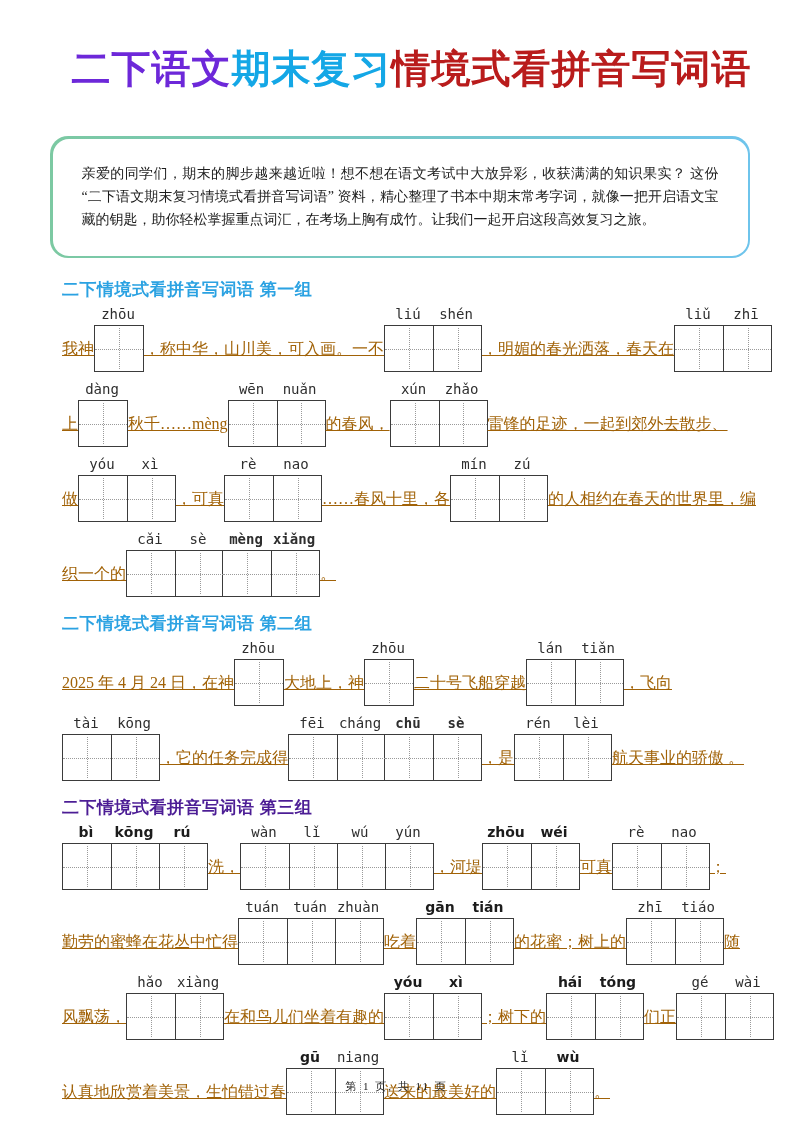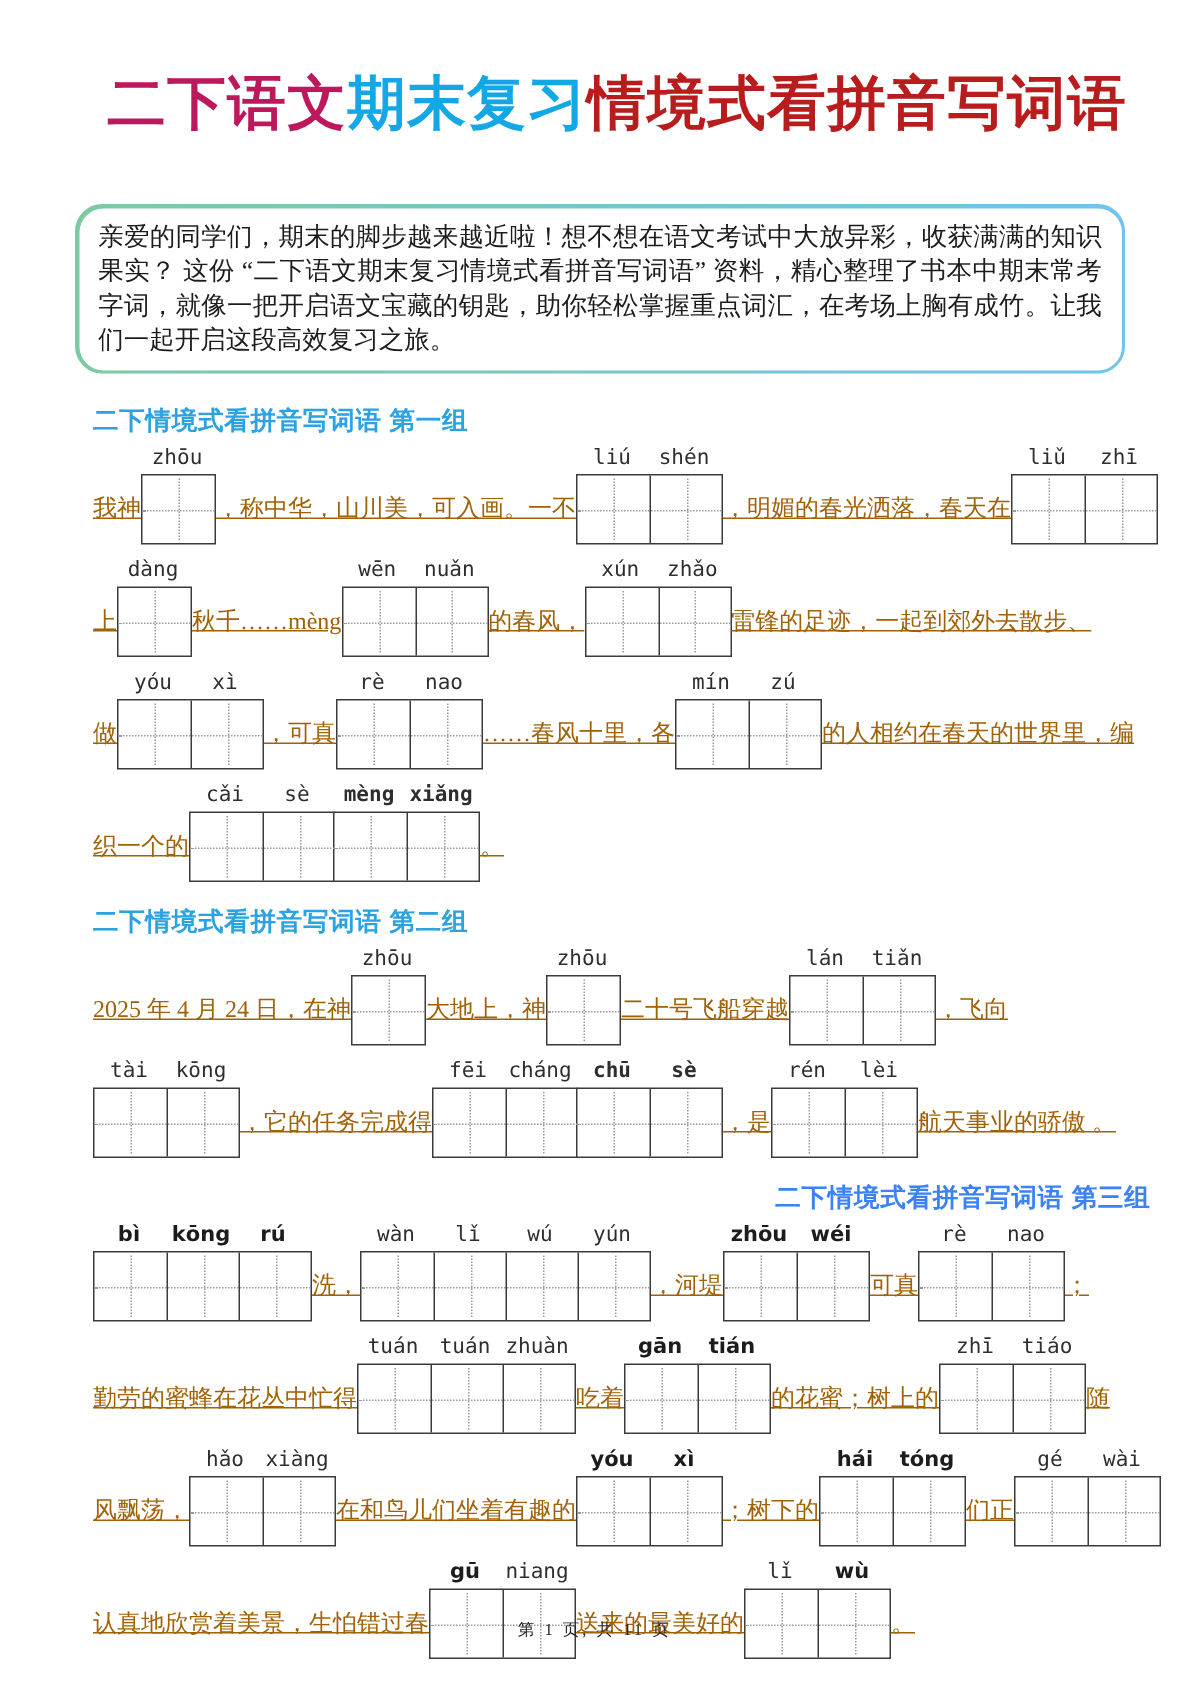--- a/index.html
+++ b/index.html
@@ -25,21 +25,21 @@
   .intro-border{
     margin:40px 0 0 -6px;width:700px;box-sizing:border-box;
     background:linear-gradient(90deg,#7cc9a2,#6ec4ec);
     border-radius:18px;padding:2.5px;
   }
   .intro-inner{
     background:#ffffff;border-radius:16px;box-sizing:border-box;
     padding:7px 13px 9px 13px;
   }
   .intro-text{
-    margin:0;font-size:17px;line-height:23px;color:#1c1c1c;
+    margin:16px;font-size:14px;line-height:23px;color:#1c1c1c;
     font-family:"Liberation Serif", serif;text-align:justify;
   }
 
   
   #worksheet{margin-top:20px;}
   .section-header{
     color:#2ba2e2;font-weight:bold;font-size:17px;margin:14px 0 4px 6px;
     font-family:"Liberation Sans", sans-serif;letter-spacing:0.5px;white-space:nowrap;
   }
   .ws-line{
@@ -76,21 +76,21 @@
     position:absolute;left:0;bottom:28px;width:100%;text-align:center;
     font-size:11px;color:#222;font-family:"Liberation Serif", serif;letter-spacing:2px;
   }
 </style>
 </head>
 <body>
 
 <div class="page">
 
   <h1 class="title">
-    <span class="t1" style="color: #be185d;">二下语文</span><span class="t2" style="color: rgb(20, 167, 230);">期末复习</span><span class="t3" style="color: #b91c1c;">情境式看拼音写词语</span>
+    <span class="t1" style="color: #6d28d9;">二下语文</span><span class="t2" style="color: rgb(20, 167, 230);">期末复习</span><span class="t3" style="color: #b91c1c;">情境式看拼音写词语</span>
   </h1>
 
   <div class="intro-border">
     <div class="intro-inner">
       <p class="intro-text">亲爱的同学们，期末的脚步越来越近啦！想不想在语文考试中大放异彩，收获满满的知识果实？ 这份 “二下语文期末复习情境式看拼音写词语” 资料，精心整理了书本中期末常考字词，就像一把开启语文宝藏的钥匙，助你轻松掌握重点词汇，在考场上胸有成竹。让我们一起开启这段高效复习之旅。</p>
     </div>
   </div>
 
   <div id="worksheet">
       <div class="section-header" style="color: rgb(43, 162, 226);">二下情境式看拼音写词语  第一组</div>
@@ -292,21 +292,21 @@
             <span class="pinyin-syl">rén</span>
             <span class="pinyin-syl">lèi</span>
           </div>
           <div class="cell-row">
             <div class="cell"></div>
             <div class="cell"></div>
           </div>
         </div>
         <span class="seg-text">航天事业的骄傲 。</span>
       </div>
-      <div class="section-header" style="color: #3b82f6; text-align: right;">二下情境式看拼音写词语  第三组</div>
+      <div class="section-header" style="color: #4c1d95;">二下情境式看拼音写词语  第三组</div>
       <div class="ws-line">
         <div class="grid-wrap">
           <div class="pinyin-row">
             <span class="pinyin-syl pb">bì</span>
             <span class="pinyin-syl pb">kōng</span>
             <span class="pinyin-syl pb">rú</span>
           </div>
           <div class="cell-row">
             <div class="cell"></div>
             <div class="cell"></div>

